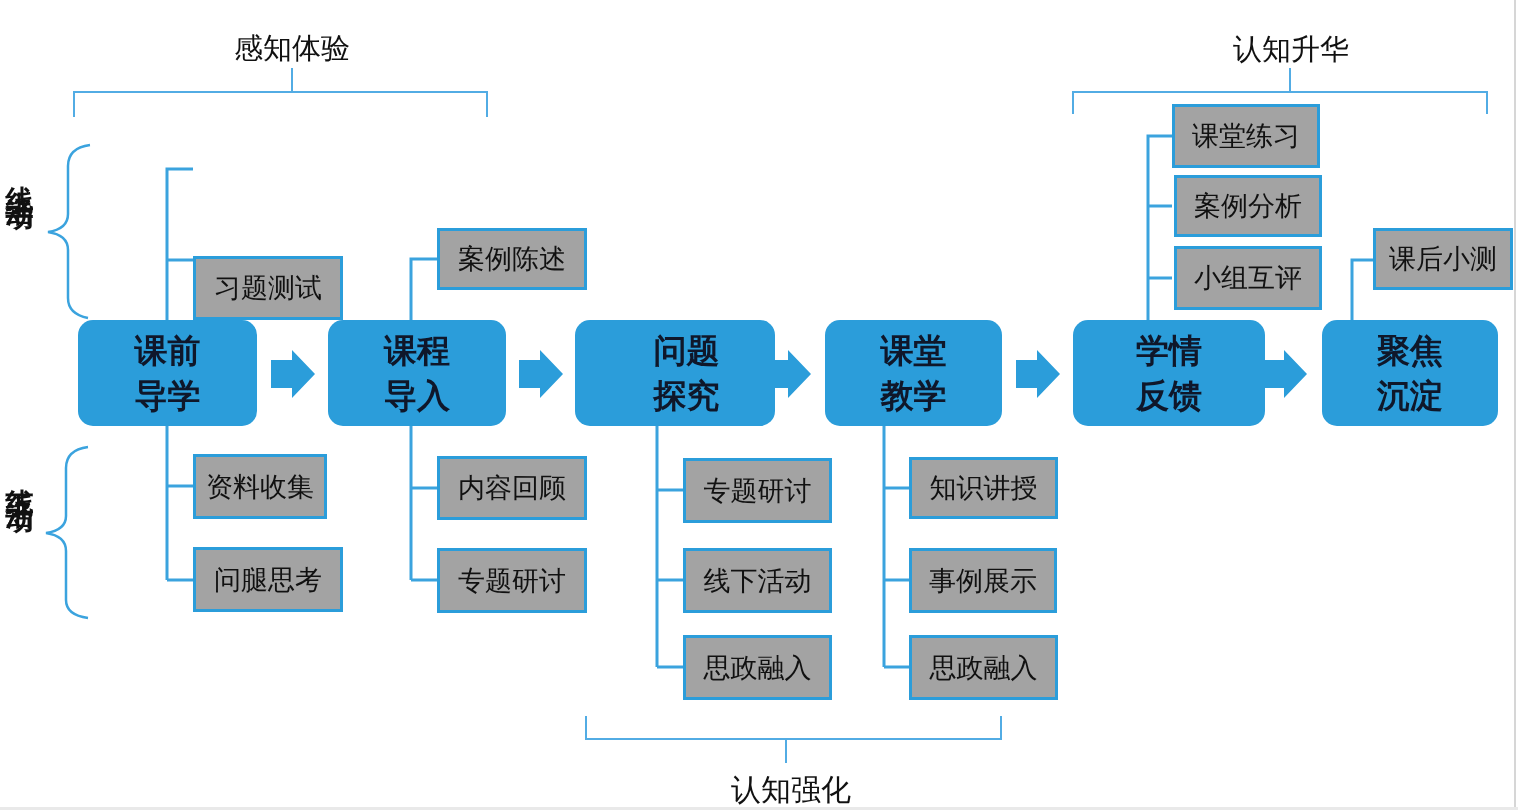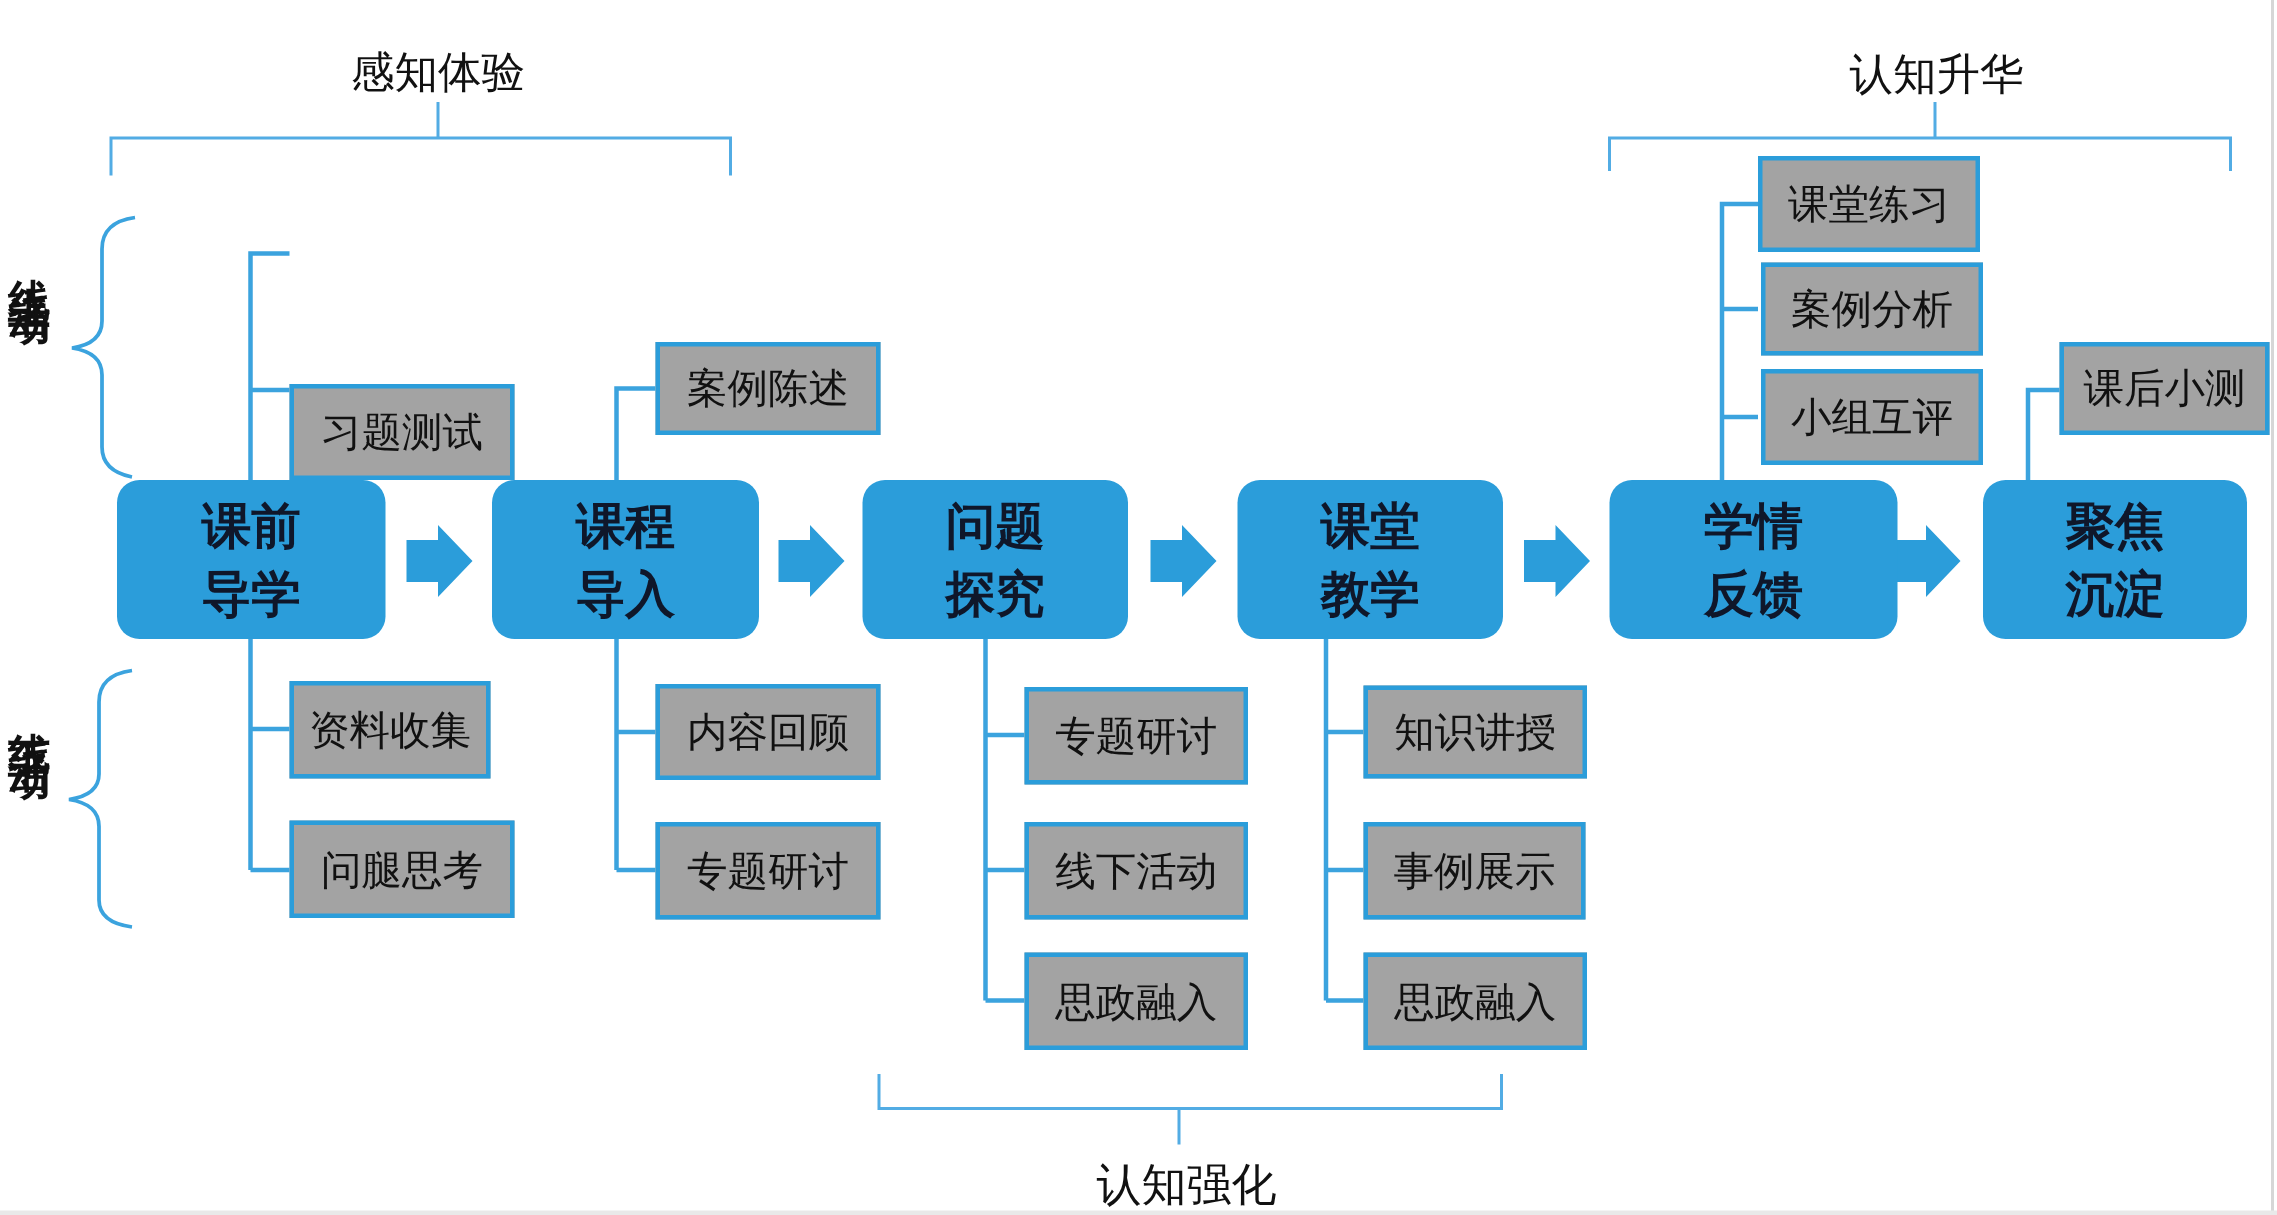--- a/index.html
+++ b/index.html
@@ -101,21 +101,21 @@
   <div class="side-label" style="left:5px;top:466px;">线下活动</div>
 
   <div class="main-box" style="left:78px;width:179px;">
     <span>课前</span>
     <span>导学</span>
   </div>
   <div class="main-box" style="left:328px;width:178px;">
     <span>课程</span>
     <span>导入</span>
   </div>
-  <div class="main-box" style="left:575px;width:177px;">
+  <div class="main-box" style="left:575px;width:177px;padding-left:23px;">
     <span>问题</span>
     <span>探究</span>
   </div>
   <div class="main-box" style="left:825px;width:177px;">
     <span>课堂</span>
     <span>教学</span>
   </div>
   <div class="main-box" style="left:1073px;width:192px;text-align:center;">
     <span>学情</span>
     <span>反馈</span>

